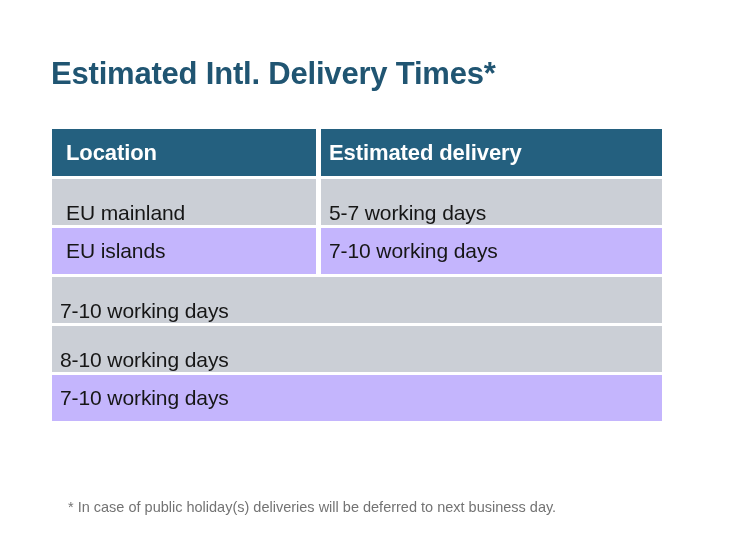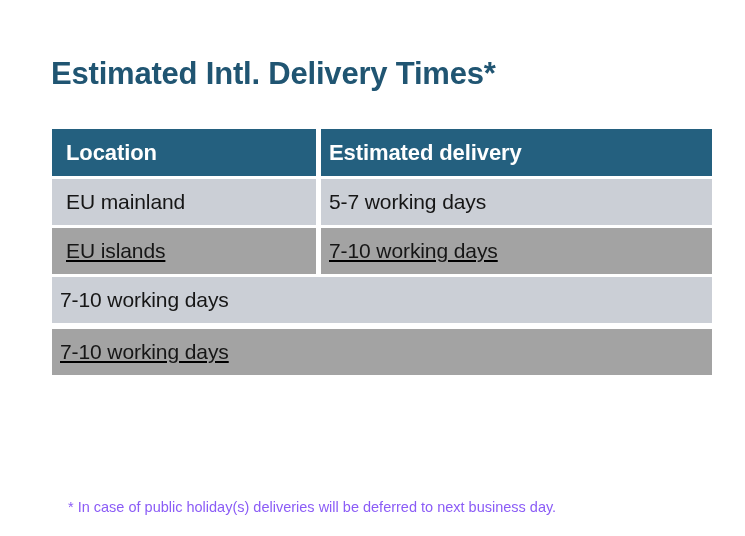--- a/index.html
+++ b/index.html
@@ -34,21 +34,21 @@
     letter-spacing: -0.2px;
     white-space: nowrap;
     line-height: 40px;
   }
 
   
   #delivery-table {
     position: absolute;
     left: 52px;
     top: 113px;
-    width: 660px;
+    width: 610px;
     display: flex;
     flex-direction: column;
     row-gap: 3px;
   }
 
   .table-row {
     display: flex;
     flex-direction: row;
     column-gap: 5px;
     width: 100%;
@@ -83,40 +83,40 @@
     letter-spacing: -0.1px;
     white-space: nowrap;
   }
 
   
   .body-row .cell {
     height: 46px;
   }
   .body-row.row-odd .cell {
     background: #CBCFD6;
+    align-items: flex-end;
   }
   .body-row.row-even .cell {
-    background: #a3a3a3;
-    text-decoration: underline;
+    background: #c4b5fd;
   }
   .body-row .cell-text {
     color: #161616;
     font-size: 21px;
     font-weight: normal;
     letter-spacing: -0.1px;
     white-space: nowrap;
   }
 
   
   #footnote {
     position: absolute;
     left: 68px;
     top: 481px;
     font-size: 14.5px;
-    color: #8b5cf6;
+    color: #737373;
     white-space: nowrap;
     line-height: 20px;
   }
 </style>
 </head>
 <body>
 
 <div id="page">
 
   <div id="page-title">Estimated Intl. Delivery Times*</div>
@@ -151,20 +151,23 @@
     </div>
 
     <div class="table-row body-row row-odd">
       <div class="cell cell-delivery">
         <span class="cell-text">7-10 working days</span>
       </div>
     </div>
 
 
     <div class="table-row body-row row-odd">
+      <div class="cell cell-delivery">
+        <span class="cell-text">8-10 working days</span>
+      </div>
     </div>
 
     <div class="table-row body-row row-even">
       <div class="cell cell-delivery">
         <span class="cell-text">7-10 working days</span>
       </div>
     </div>
 
   </div>
 

